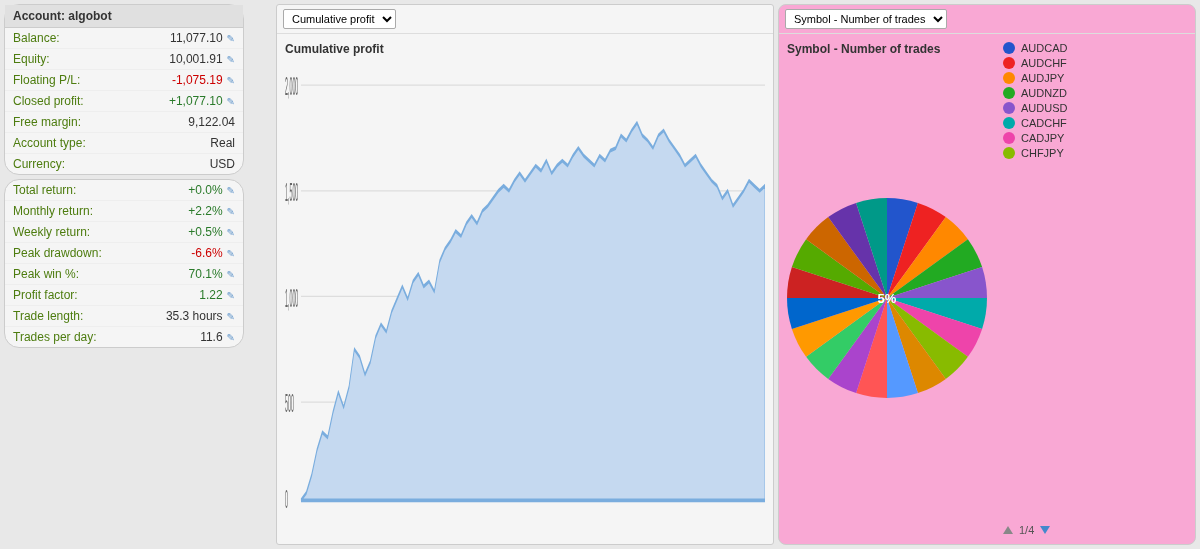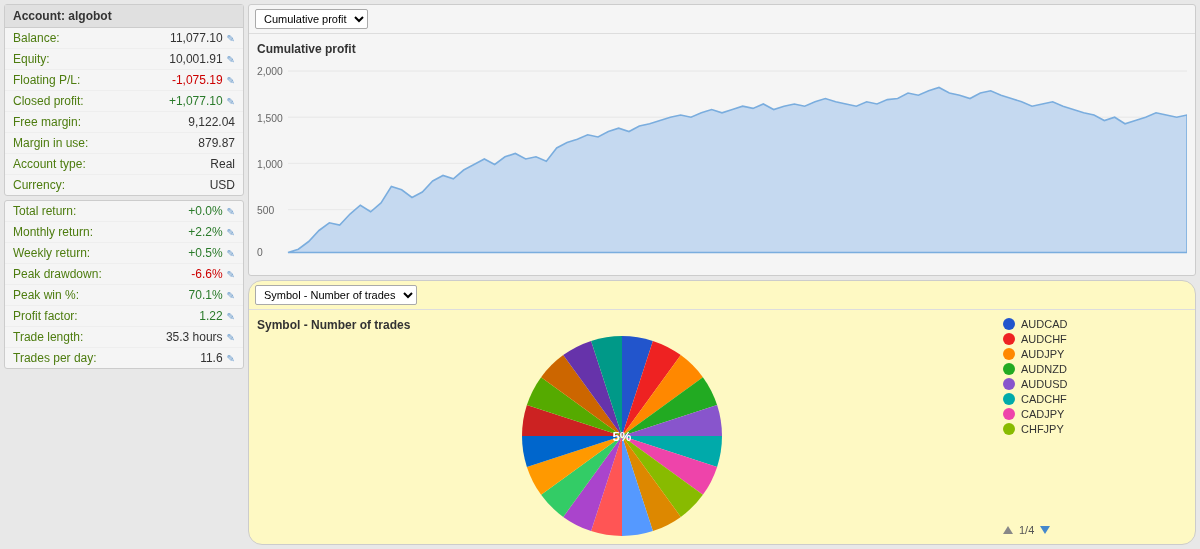--- a/index.html
+++ b/index.html
@@ -2,37 +2,37 @@
 <html><head>
   <meta charset="utf-8">
   <style>
     * { box-sizing: border-box; margin: 0; padding: 0; }
     body { font-family: Arial, sans-serif; font-size: 12px; background: #e8e8e8; color: #333; }
     
     .main-layout { display: flex; gap: 4px; padding: 4px; height: 549px; }
     
     .left-panel { width: 240px; display: flex; flex-direction: column; gap: 4px; flex-shrink: 0; }
     
-    .panel { background: #f5f5f5; border: 1px solid #ccc; border-radius: 3px; }
+    .panel { background: #f5f5f5; border: 1px solid #ccc; border-radius: 15px; }
     
     .panel-title { background: #e0e0e0; border-bottom: 1px solid #ccc; padding: 4px 8px; font-weight: bold; font-size: 12px; }
     
     .account-panel .row { display: flex; justify-content: space-between; padding: 3px 8px; border-bottom: 1px solid #eee; }
     .account-panel .row:last-child { border-bottom: none; }
     .account-panel .label { color: #4d7c0f; }
     .account-panel .value { font-weight: normal; display: flex; align-items: center; gap: 4px; }
     .value.positive { color: #2a7a2a; }
     .value.negative { color: #cc0000; }
     
     .edit-icon { color: #6699cc; font-size: 10px; cursor: pointer; }
     
-    .right-panel { flex: 1; display: flex; flex-direction: column; gap: 4px; }
+    .right-panel { flex: 1; display: flex; flex-direction: row; gap: 4px; margin-left: 28px; }
     
     .chart-section { background: #f5f5f5; border: 1px solid #ccc; border-radius: 3px; flex: 1.2; display: flex; flex-direction: column; }
-    .bottom-section { background: #fef9c3; border: 1px solid #ccc; border-radius: 14px; flex: 1; display: flex; flex-direction: column; }
+    .bottom-section { background: #f9a8d4; border: 1px solid #ccc; border-radius: 8px; flex: 1; display: flex; flex-direction: column; }
     
     .chart-header { padding: 4px 6px; border-bottom: 1px solid #ddd; display: flex; align-items: center; }
     
     select { font-size: 11px; padding: 2px 4px; border: 1px solid #aaa; background: white; border-radius: 2px; cursor: pointer; }
     
     .chart-container { flex: 1; position: relative; padding: 8px 8px 4px 8px; overflow: hidden; }
     
     .chart-title { font-size: 12px; font-weight: bold; margin-bottom: 4px; }
     
     .cumulative-chart { width: 100%; height: calc(100% - 20px); position: relative; }
@@ -88,24 +88,20 @@
             <span class="label">Floating P/L:</span>
             <span class="value negative">-1,075.19<span class="edit-icon">✎</span></span>
           </div>
           <div class="row">
             <span class="label">Closed profit:</span>
             <span class="value positive">+1,077.10<span class="edit-icon">✎</span></span>
           </div>
           <div class="row">
             <span class="label">Free margin:</span>
             <span class="value ">9,122.04</span>
-          </div>
-          <div class="row">
-            <span class="label">Margin in use:</span>
-            <span class="value ">879.87</span>
           </div>
           <div class="row">
             <span class="label">Account type:</span>
             <span class="value ">Real</span>
           </div>
           <div class="row">
             <span class="label">Currency:</span>
             <span class="value ">USD</span>
           </div>
         </div>

